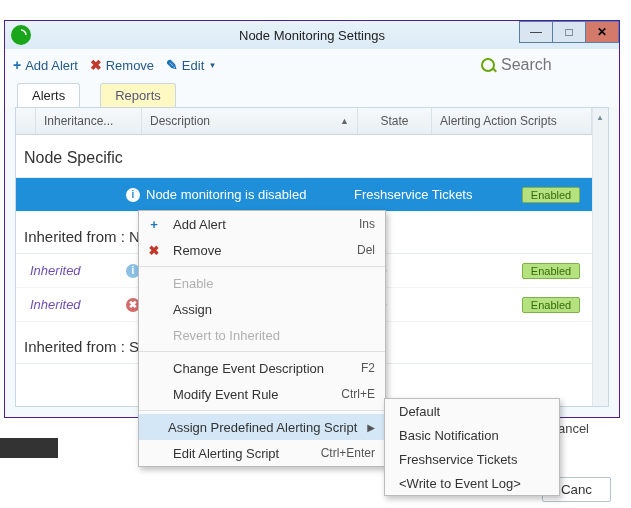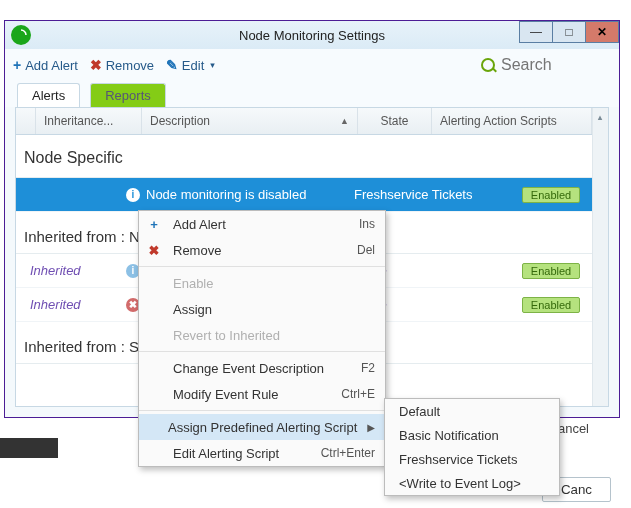--- a/index.html
+++ b/index.html
@@ -16,22 +16,22 @@
   .tb-item { display:flex; align-items:center; gap:4px; color:#265a8a; cursor:default;}
   .tb-item .glyph { font-weight:bold; font-size:14px;}
   .tb-item.remove .glyph{ color:#c0392b;}
   .tb-item.add .glyph{ color:#1e73b8;}
   .tb-item.edit .glyph{ color:#1e73b8;}
   .caret-down { font-size:9px; margin-left:2px;}
   .search-wrap { margin-left:auto; display:flex; align-items:center; gap:4px; color:#888; width:130px;}
   .search-glyph{ width:14px;height:14px; border:2px solid #6aa50a; border-radius:50%; position:relative;}
   .search-glyph::after{content:""; position:absolute; width:5px; height:2px; background:#6aa50a; right:-4px; bottom:-1px; transform:rotate(45deg);}
   .search-input{ border:none; background:transparent; outline:none; color:#a16207; width:90px; font-size:16px;}
-  .tabs { display:flex; padding-left:12px; gap:6px; background:#f7fbfe; align-items:flex-end; height:26px;}
-  .tab { padding:4px 14px; border:1px solid #c7d8e4; border-bottom:none; background:#84cc16; color:#557; border-radius:3px 3px 0 0; margin-right:4px;}
+  .tabs { display:flex; padding-left:12px; gap:16px; background:#f7fbfe; align-items:flex-end; height:26px;}
+  .tab { padding:4px 14px; border:1px solid #c7d8e4; border-bottom:none; background:#fef9c3; color:#557; border-radius:3px 3px 0 0; margin-right:4px;}
   .tab.active { background:#fff; color:#222; position:relative; z-index:2;}
   .grid-wrap { background:#fff; border:1px solid #c7d8e4; margin:0 10px 10px 10px; min-height:300px; position:relative; }
   .grid-head { display:flex; background:linear-gradient(#f6f9fb,#e9eff3); border-bottom:1px solid #c7d8e4; }
   .gh { padding:6px 8px; font-size:12px; color:#555; border-right:1px solid #d9e2e9; display:flex; align-items:center; justify-content:space-between;}
   .gh.inh{width:106px;}
   .gh.blank{width:20px; border-right:1px solid #d9e2e9;}
   .gh.desc{flex:1;}
   .gh.scripts{width:160px;}
   .gh.state{width:74px; justify-content:center;}
   .gh.scroll{width:16px; background:#eaf0f4; border-right:none;}

